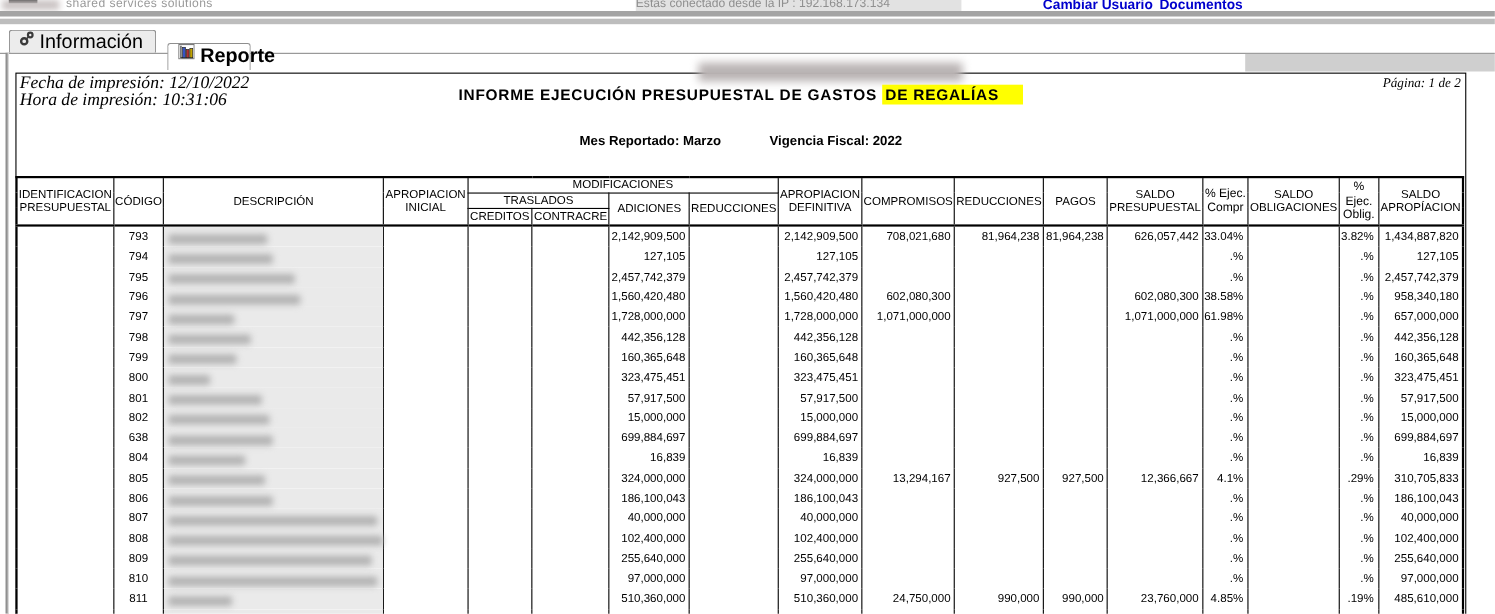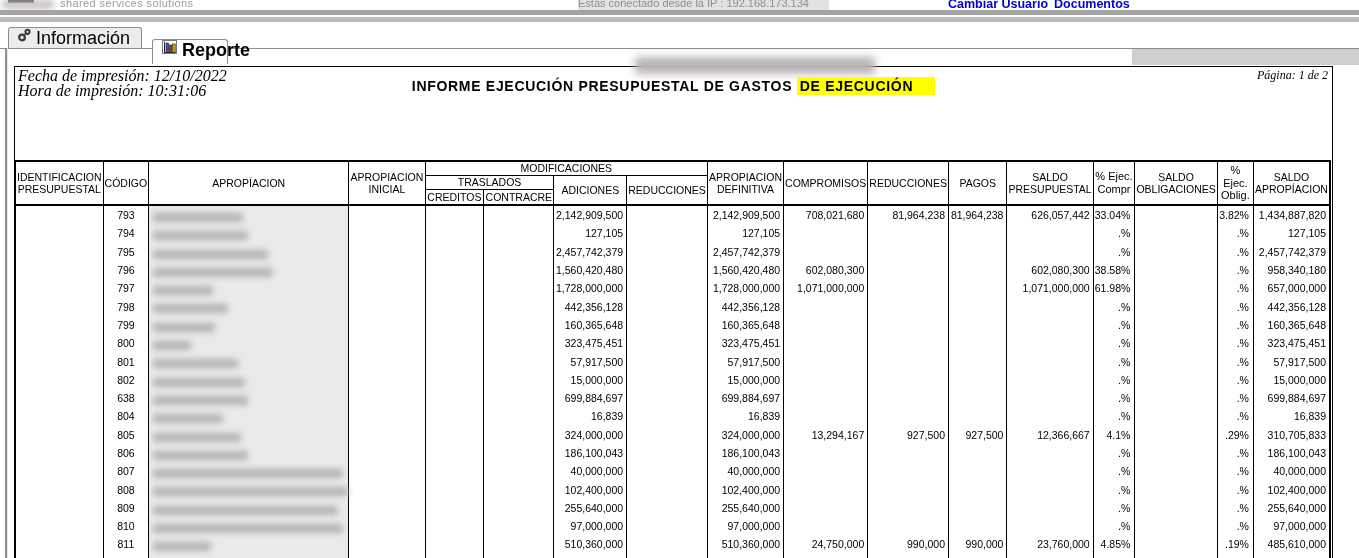--- a/index.html
+++ b/index.html
@@ -6,21 +6,21 @@
   body{
     width:1359px;height:558px;overflow:hidden;position:relative;
     background:#ffffff;font-family:"Liberation Sans",sans-serif;
     -webkit-font-smoothing:none;
   }
   
   .topbar{position:absolute;left:0;top:0;width:1359px;height:23px;background:#ffffff;}
   .logo-fragment{position:absolute;left:8px;top:0;width:26px;height:3px;background:#1a1a1a;}
   .logo-blur{position:absolute;left:2px;top:0;width:52px;height:9px;background:#c9c2c2;filter:blur(3px);}
   .tagline{position:absolute;left:60px;top:-3px;font-size:11px;color:#9a9a9a;letter-spacing:.4px;}
-  .ip-box{position:absolute;left:578px;top:0;width:251px;height:12px;background:#e2e2e2;overflow:hidden;}
+  .ip-box{position:absolute;left:578px;top:0;width:296px;height:12px;background:#e2e2e2;overflow:hidden;}
   .ip-box span{display:block;margin-top:-3px;font-size:11px;color:#8f8f8f;white-space:nowrap;}
   .top-links{position:absolute;left:948px;top:-3px;font-size:12.5px;font-weight:bold;color:#0000cc;white-space:nowrap;}
   .top-links a{color:#0000cc;text-decoration:none;margin-right:6px;cursor:pointer;}
   .bar1{position:absolute;left:0;top:10px;width:1359px;height:5px;background:#a4a4a4;}
   .bar2{position:absolute;left:0;top:17px;width:1359px;height:5px;background:#bdbdbd;}
   
   .tabstrip{position:absolute;left:0;top:23px;width:1359px;height:25px;background:#ffffff;}
   .tab{position:absolute;display:flex;align-items:flex-start;gap:5px;box-sizing:border-box;
        border:1px solid #8e8e8e;border-bottom:none;border-radius:3px 3px 0 0;padding:0 9px;
        font-size:18px;color:#000000;cursor:pointer;}
@@ -105,21 +105,25 @@
 
 <div class="page">
   <div class="muni-blur"></div>
   <div class="meta-left">
     <div>Fecha de impresión: 12/10/2022</div>
     <div>Hora de impresión: 10:31:06</div>
   </div>
   <div class="meta-right">Página: 1 de 2</div>
   <div class="title-line">
     <span>INFORME EJECUCIÓN PRESUPUESTAL DE GASTOS</span>
-    <span class="hl">DE EJECUCIÓN</span>
+    <span class="hl">DE REGALÍAS</span>
+  </div>
+  <div class="period">
+    <span>Mes Reportado: Marzo</span>
+    <span>Vigencia Fiscal: 2022</span>
   </div>
 
   <table class="report">
     <colgroup>
       <col style="width:88px">
         <col style="width:46px">
         <col style="width:130px">
         <col style="width:83px">
       <col style="width:79px">
         <col style="width:81px">
@@ -132,21 +136,21 @@
       <col style="width:85px">
         <col style="width:40px">
         <col style="width:84px">
         <col style="width:41px">
       <col style="width:77px">
     </colgroup>
     <thead>
       <tr>
         <th rowspan="3" class="h-ident">IDENTIFICACION PRESUPUESTAL</th>
         <th rowspan="3">CÓDIGO</th>
-        <th rowspan="3">APROPÍACION</th>
+        <th rowspan="3">DESCRIPCIÓN</th>
         <th rowspan="3">APROPIACION INICIAL</th>
         <th colspan="4">MODIFICACIONES</th>
         <th rowspan="3">APROPIACION DEFINITIVA</th>
         <th rowspan="3">COMPROMISOS</th>
         <th rowspan="3">REDUCCIONES</th>
         <th rowspan="3">PAGOS</th>
         <th rowspan="3">SALDO PRESUPUESTAL</th>
         <th rowspan="3" class="h-pct">% Ejec. Compr</th>
         <th rowspan="3">SALDO OBLIGACIONES</th>
         <th rowspan="3" class="h-pct">% Ejec. Oblig.</th>

